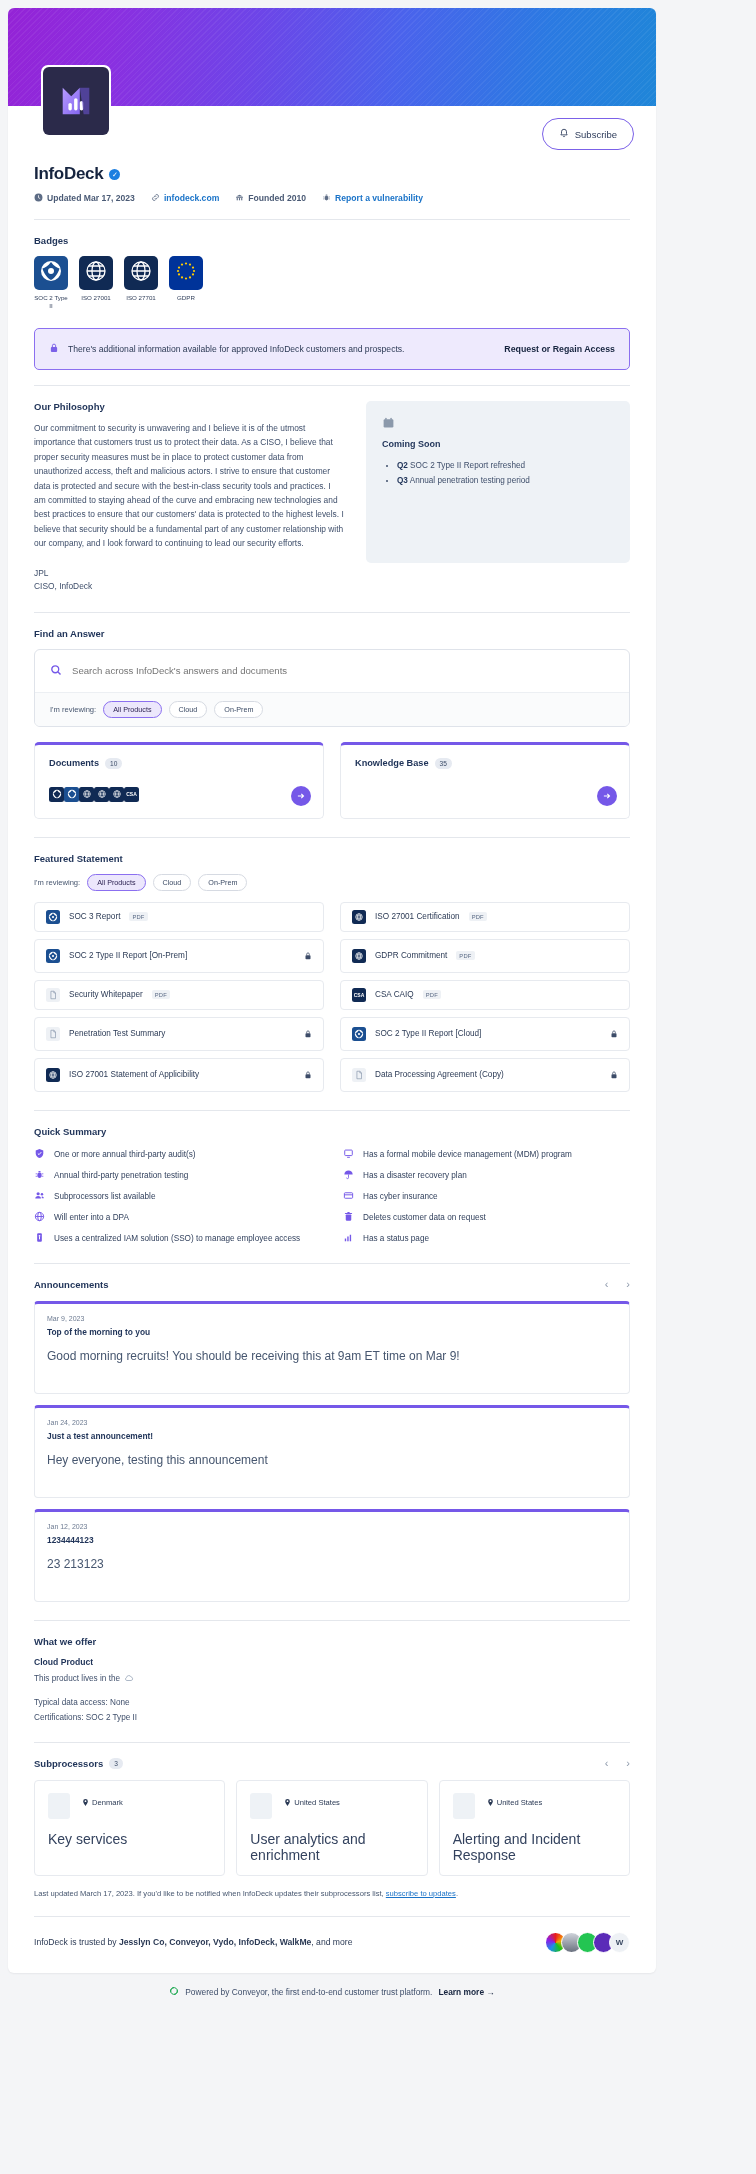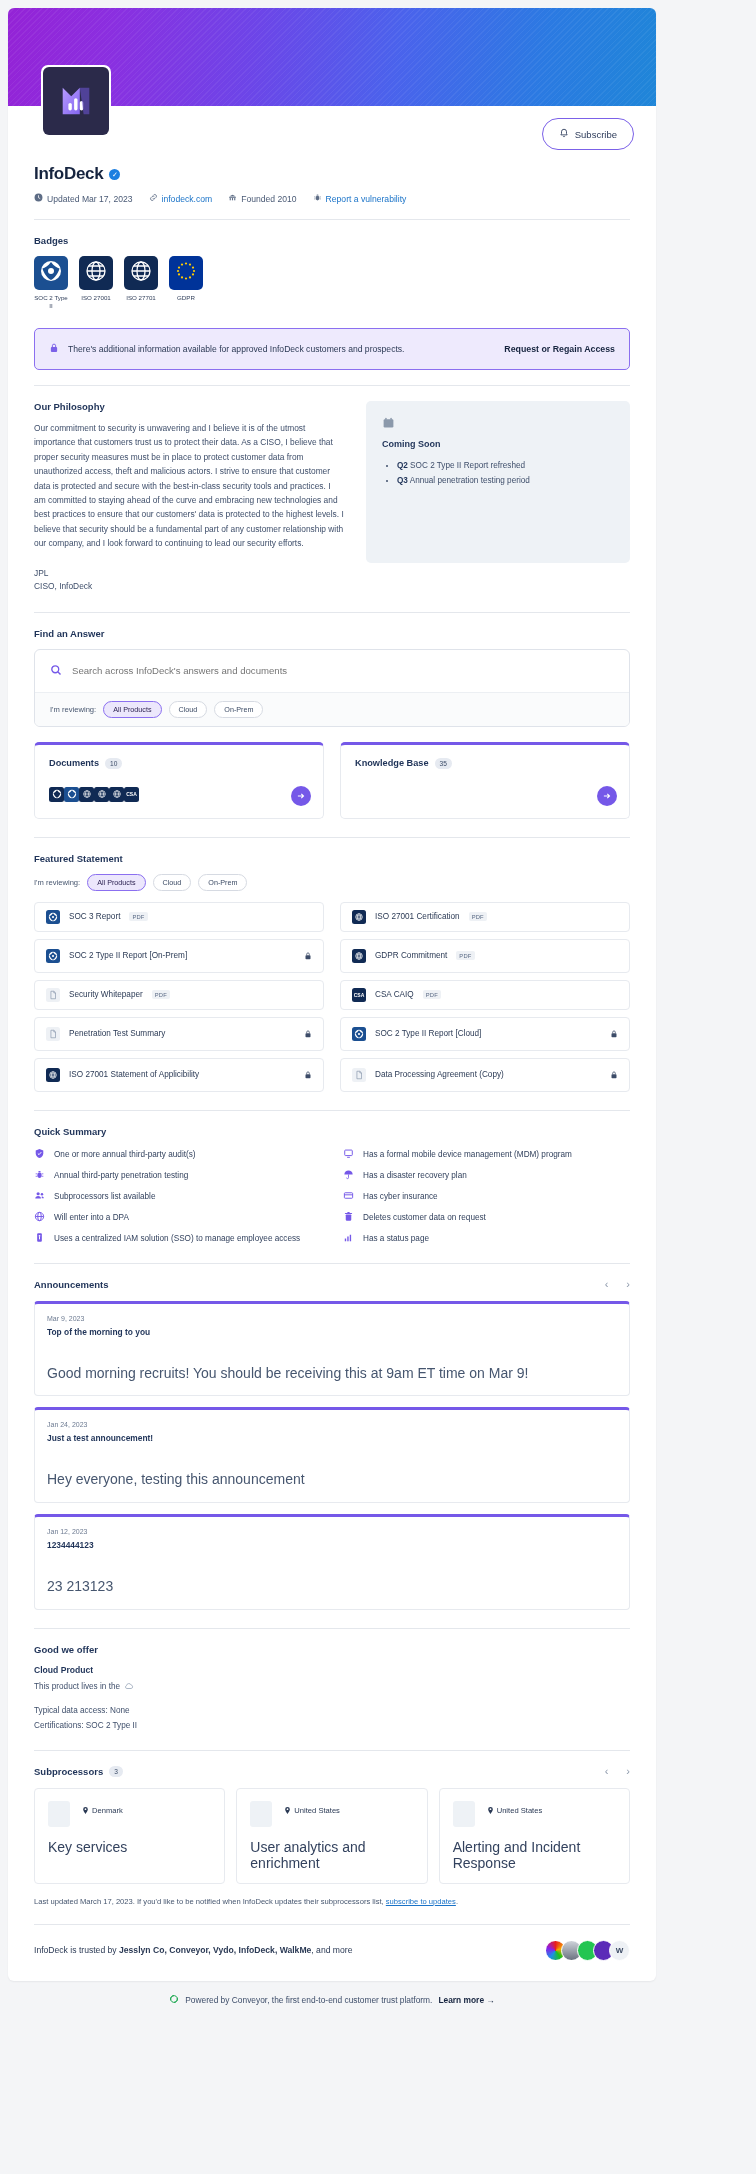--- a/index.html
+++ b/index.html
@@ -27,21 +27,21 @@
   .hdr-actions{display:flex;justify-content:flex-end;padding:12px 22px 0 0;height:44px;}
   .subscribe{display:inline-flex;align-items:center;gap:6px;border:1px solid #7b61e8;color:#2d3b5a;
     background:#fff;border-radius:20px;padding:5px 16px;font-size:9.5px;cursor:pointer;}
   .subscribe svg{width:10px;height:10px;}
 
   .title-block{padding:14px 26px 0 26px;}
   .company-name{font-size:17px;font-weight:bold;letter-spacing:-.3px;display:flex;align-items:center;gap:6px;color:#16243f;}
   .verified{width:11px;height:11px;border-radius:50%;background:#1d7fe0;display:inline-flex;
     align-items:center;justify-content:center;color:#fff;font-size:7px;line-height:1;}
   .meta-row{display:flex;align-items:center;gap:16px;margin-top:9px;font-size:8.6px;color:#4a5a75;flex-wrap:wrap;}
-  .meta-item{display:flex;align-items:flex-end;gap:4px;}
+  .meta-item{display:flex;align-items:flex-start;gap:4px;font-weight:bold;}
   .meta-item svg{width:9px;height:9px;flex:0 0 auto;}
   .meta-link{color:#1a73c8;cursor:pointer;}
   .rule{height:1px;background:#e4e7ec;margin:15px 26px 0 26px;}
 
   
   .sec{padding:15px 26px 0 26px;}
   .sec-title{font-size:9.5px;font-weight:bold;color:#1f3358;margin-bottom:10px;}
   .badges{display:flex;gap:11px;}
   .badge{width:34px;text-align:center;cursor:pointer;}
   .badge-img{width:34px;height:34px;border-radius:5px;display:flex;align-items:center;justify-content:center;}
@@ -113,21 +113,21 @@
   
   .sec-head{display:flex;align-items:flex-start;justify-content:space-between;gap:48px;}
   .sec-head .sec-title{margin-bottom:0;}
   .navs{display:flex;gap:18px;}
   .navbtn{font-size:11px;color:#8d99ab;cursor:pointer;line-height:1;}
   .anns{display:flex;gap:11px;margin-top:11px;flex-direction:column;}
   .ann{flex:1;border:1px solid #e7eaef;border-top:3px solid #7558e8;border-radius:4px;background:#fff;
     padding:11px 12px;min-height:93px;}
   .ann-date{font-size:7px;color:#6d7b92;}
   .ann-title{font-size:8.4px;font-weight:bold;color:#1f3358;margin-top:5px;}
-  .ann-body{font-size:14px;color:#46566f;margin-top:26px;line-height:1.55;}
+  .ann-body{font-size:12px;color:#46566f;margin-top:10px;line-height:1.55;}
 
   
   .offer h4{font-size:8.6px;font-weight:bold;color:#1f3358;margin-top:10px;}
   .offer p{font-size:8.2px;color:#3f4f6b;margin-top:6px;display:flex;align-items:center;gap:4px;}
   .offer p svg{width:10px;height:10px;}
   .offer .gap{margin-top:13px;}
 
   
   .subs{display:flex;gap:11px;margin-top:11px;}
   .sub{flex:1;border:1px solid #e7eaef;border-radius:4px;background:#fff;padding:12px 13px;min-height:92px;}
@@ -640,21 +640,21 @@
         <div class="ann">
           <div class="ann-date">Jan 12, 2023</div>
           <div class="ann-title">1234444123</div>
           <div class="ann-body">23 213123</div>
         </div>
       </div>
     </div>
     <div class="rule" style="margin-top:18px"></div>
 
     <div class="sec offer">
-      <div class="sec-title">Good we offer</div>
+      <div class="sec-title">What we offer</div>
       <h4 style="margin-top:2px">Cloud Product</h4>
       <p>
         <span>This product lives in the</span>
         <span><svg viewBox="0 0 16 16" fill="none" stroke="#9aa7ba" stroke-width="1.3">
               <path d="M4.5 12h7a2.8 2.8 0 0 0 0-5.5 4 4 0 0 0-7.6.9A2.4 2.4 0 0 0 4.5 12z"></path>
             </svg></span>
       </p>
       <p class="gap">Typical data access: None</p>
       <p>Certifications: SOC 2 Type II</p>
     </div>

